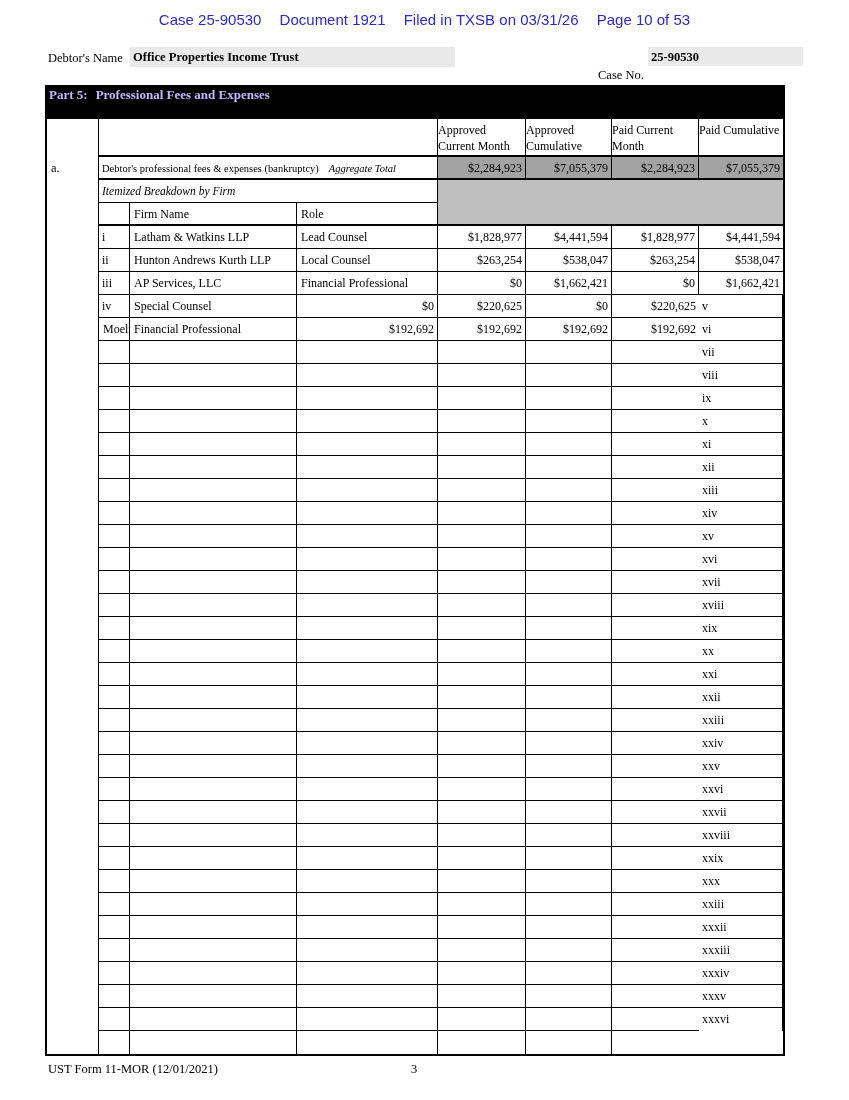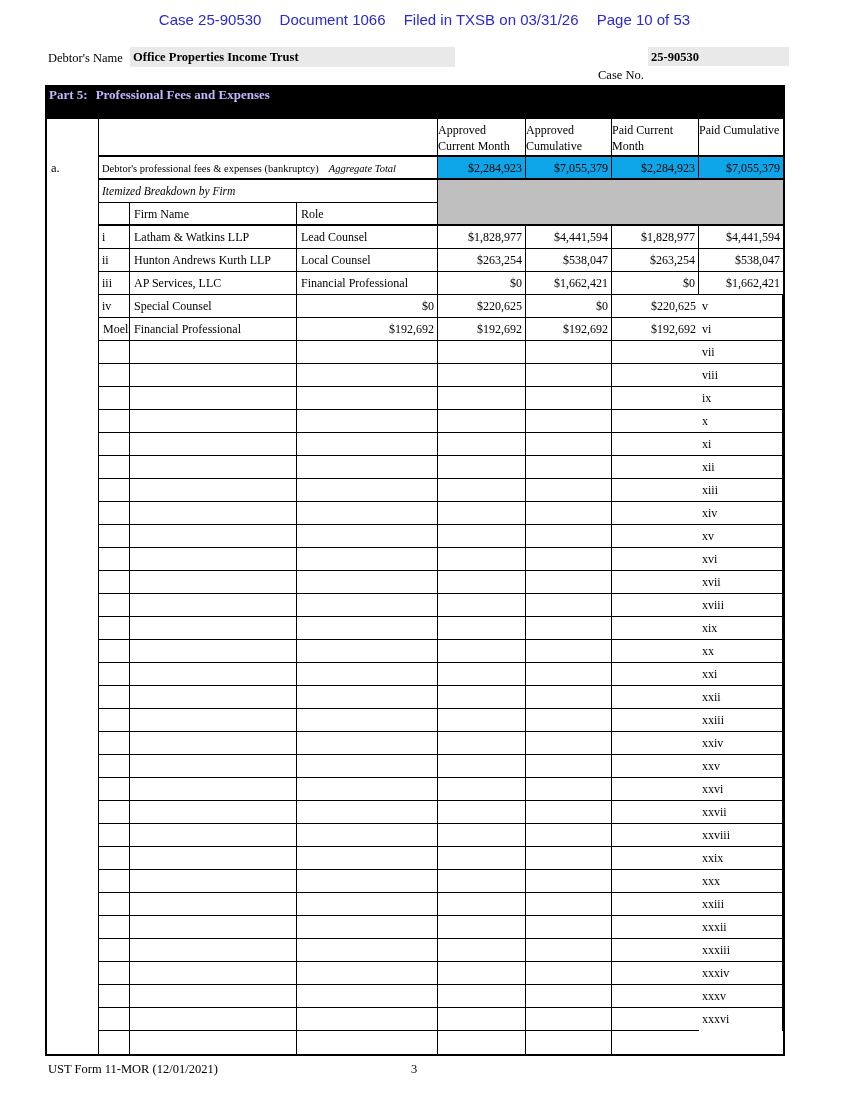--- a/index.html
+++ b/index.html
@@ -32,21 +32,21 @@
   .field {
     position: absolute;
     background: #e9e9e9;
     font-size: 12.5px;
     font-weight: bold;
     padding: 3px 0 0 3px;
   }
   .debtor-label { top: 51px; left: 48px; }
   .debtor-field { top: 47px; left: 130px; width: 325px; height: 20px; }
   .case-label   { top: 68px; left: 598px; }
-  .case-field   { top: 47px; left: 648px; width: 141px; height: 19px; }
+  .case-field   { top: 47px; left: 648px; width: 155px; height: 19px; }
 
   
   .part-bar {
     position: absolute;
     top: 85px; left: 45px;
     width: 740px; height: 32px;
     background: #000;
     color: #c4b5fd;
     font-size: 13px;
     font-weight: bold;
@@ -92,21 +92,21 @@
     border-bottom-width: 2px;
   }
   .rowa-desc {
     grid-column: 2 / span 3;
     font-size: 10.5px;
     padding: 6px 0 0 3px;
     border-bottom-width: 2px;
   }
   .rowa-desc .qual { font-style: italic; margin-left: 10px; }
   .amt { text-align: right; padding: 4px 3px 0 0; }
-  .aggr { background: #0ea5e9; border-bottom-width: 2px; }
+  .aggr { background: #a3a3a3; border-bottom-width: 2px; }
   .itemized {
     grid-column: 2 / span 3;
     font-style: italic;
     font-size: 11.5px;
     padding: 5px 0 0 3px;
   }
   .grayblock {
     grid-column: 5 / span 4;
     grid-row: 3 / span 2;
     background: #bfbfbf;
@@ -121,21 +121,21 @@
   .footer-form { position: absolute; top: 1062px; left: 48px; font-size: 12.5px; }
   .footer-page { position: absolute; top: 1062px; left: 411px; font-size: 12.5px; }
 </style>
 </head>
 <body>
 
 <div class="page">
 
   <div class="stamp">
     <span>Case 25-90530</span>
-    <span>Document 1066</span>
+    <span>Document 1921</span>
     <span>Filed in TXSB on 03/31/26</span>
     <span>Page 10 of 53</span>
   </div>
 
   <div class="lbl debtor-label">Debtor's Name</div>
   <div class="field debtor-field">Office Properties Income Trust</div>
   <div class="lbl case-label">Case No.</div>
   <div class="field case-field">25-90530</div>
 
   <div class="part-bar">

